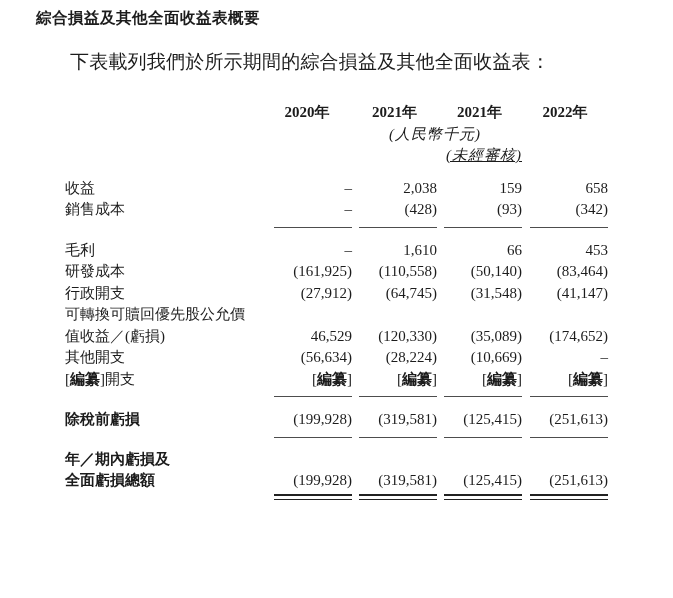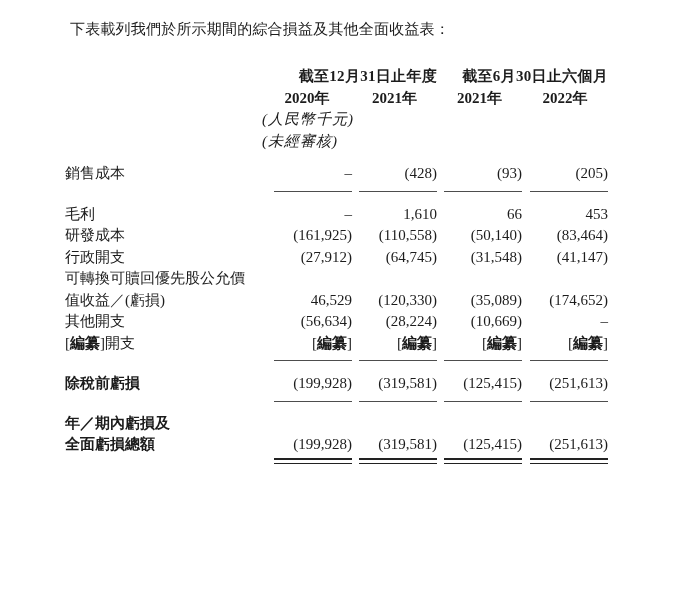--- a/index.html
+++ b/index.html
@@ -5,68 +5,64 @@
   html,body{margin:0;padding:0;background:#fff;}
   .page{
     width:673px;height:598px;background:#ffffff;overflow:hidden;
     font-family:"Liberation Serif","DejaVu Serif",serif;color:#1c1c1c;
     position:relative;
   }
   .doc-title{
     margin:8px 0 0 36px;font-size:15.5px;font-weight:bold;letter-spacing:.5px;
   }
   .intro{
-    margin:20px 0 4px 70px;font-size:15px;letter-spacing:.2px;
+    margin:20px 0 4px 70px;font-size:19px;letter-spacing:.2px;
   }
   table.fin{
     border-collapse:collapse;table-layout:fixed;margin:27px 0 0 65px;width:543px;
   }
   table.fin td{
     height:21.5px;line-height:21.5px;font-size:15px;padding:0;
     vertical-align:bottom;white-space:nowrap;
   }
   td.lbl{text-align:left;}
   td.ind{padding-left:16px;}
   td.num{text-align:right;padding-right:5px;}
   td.pp{padding-right:0;}           
   .b{font-weight:bold;margin-left:10px;}
   td.grp{font-weight:bold;text-align:right;padding-right:0;letter-spacing:.3px;}
   td.yr{font-weight:bold;text-align:center;padding-right:5px;}
-  td.unit{font-style:italic;text-align:left;padding-left:117px;letter-spacing:1px;}
-  td.audit{font-style:italic;padding-right:0;letter-spacing:1px;}
+  td.unit{font-style:italic;text-align:center;padding-left:117px;letter-spacing:1px;}
+  td.audit{font-style:italic;text-align:right;padding-right:0;letter-spacing:1px;text-decoration:underline;}
   tr.rulerow td{height:7px;line-height:7px;}
   .rl{width:78px;margin-left:auto;margin-right:0;height:0;border-top:1.3px solid #4d4d4d;margin-top:2px;}
   .rl.dbl{height:3px;border-top:2.5px solid #222;border-bottom:1px solid #222;margin-top:2px;}
   tr.sp td{height:12px;line-height:12px;}
   tr.sp2 td{height:11px;line-height:11px;}
   .rb{font-weight:bold;}
 </style>
 </head>
 <body>
 
 <div class="page">
 
+  <div class="doc-title">綜合損益及其他全面收益表概要</div>
 
   <div class="intro">下表載列我們於所示期間的綜合損益及其他全面收益表：</div>
 
   <table class="fin">
     <colgroup>
       <col style="width:197px">
         <col style="width:90px">
         <col style="width:85px">
         <col style="width:85px">
         <col style="width:86px">
     </colgroup>
 
     <tbody>
-        <tr>
-      <td class="lbl"></td>
-      <td class="grp" colspan="2">截至12月31日止年度</td>
-      <td class="grp" colspan="2">截至6月30日止六個月</td>
-    </tr>
 
     <tr>
       <td class="lbl"></td>
       <td class="yr">2020年</td>
       <td class="yr">2021年</td>
       <td class="yr">2021年</td>
       <td class="yr">2022年</td>
     </tr>
 
     <tr>
@@ -77,27 +73,34 @@
     <tr>
       <td class="lbl"></td>
       <td class="audit" colspan="3">(未經審核)</td>
       <td></td>
     </tr>
 
     <tr class="sp2">
           <td colspan="5"></td>
         </tr>
 
+    <tr>
+      <td class="lbl">收益</td>
+      <td class="num">–</td>
+      <td class="num">2,038</td>
+      <td class="num">159</td>
+      <td class="num">658</td>
+    </tr>
 
     <tr>
       <td class="lbl">銷售成本</td>
       <td class="num">–</td>
       <td class="num pp">(428)</td>
       <td class="num pp">(93)</td>
-      <td class="num pp">(205)</td>
+      <td class="num pp">(342)</td>
     </tr>
     <tr class="rulerow">
       <td></td>
       <td>
             <div class="rl"></div>
           </td>
       <td>
             <div class="rl"></div>
           </td>
       <td>

